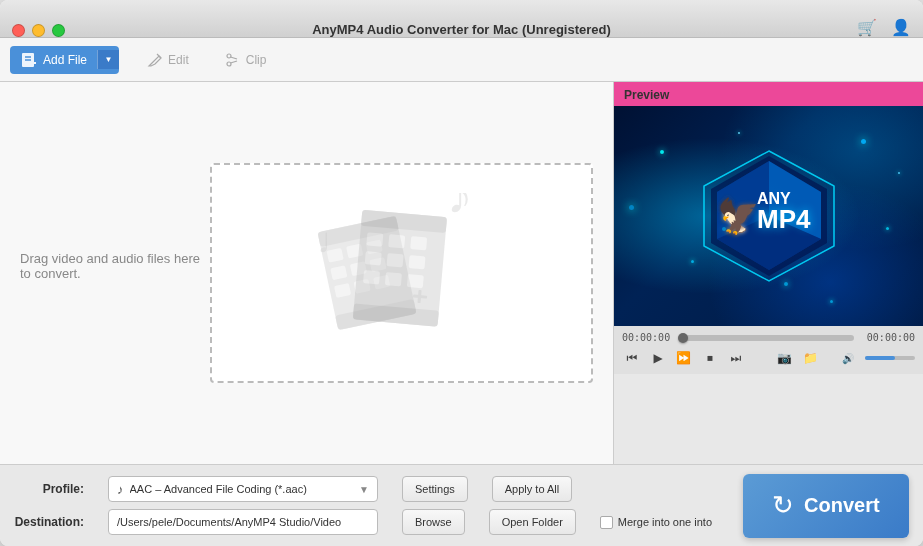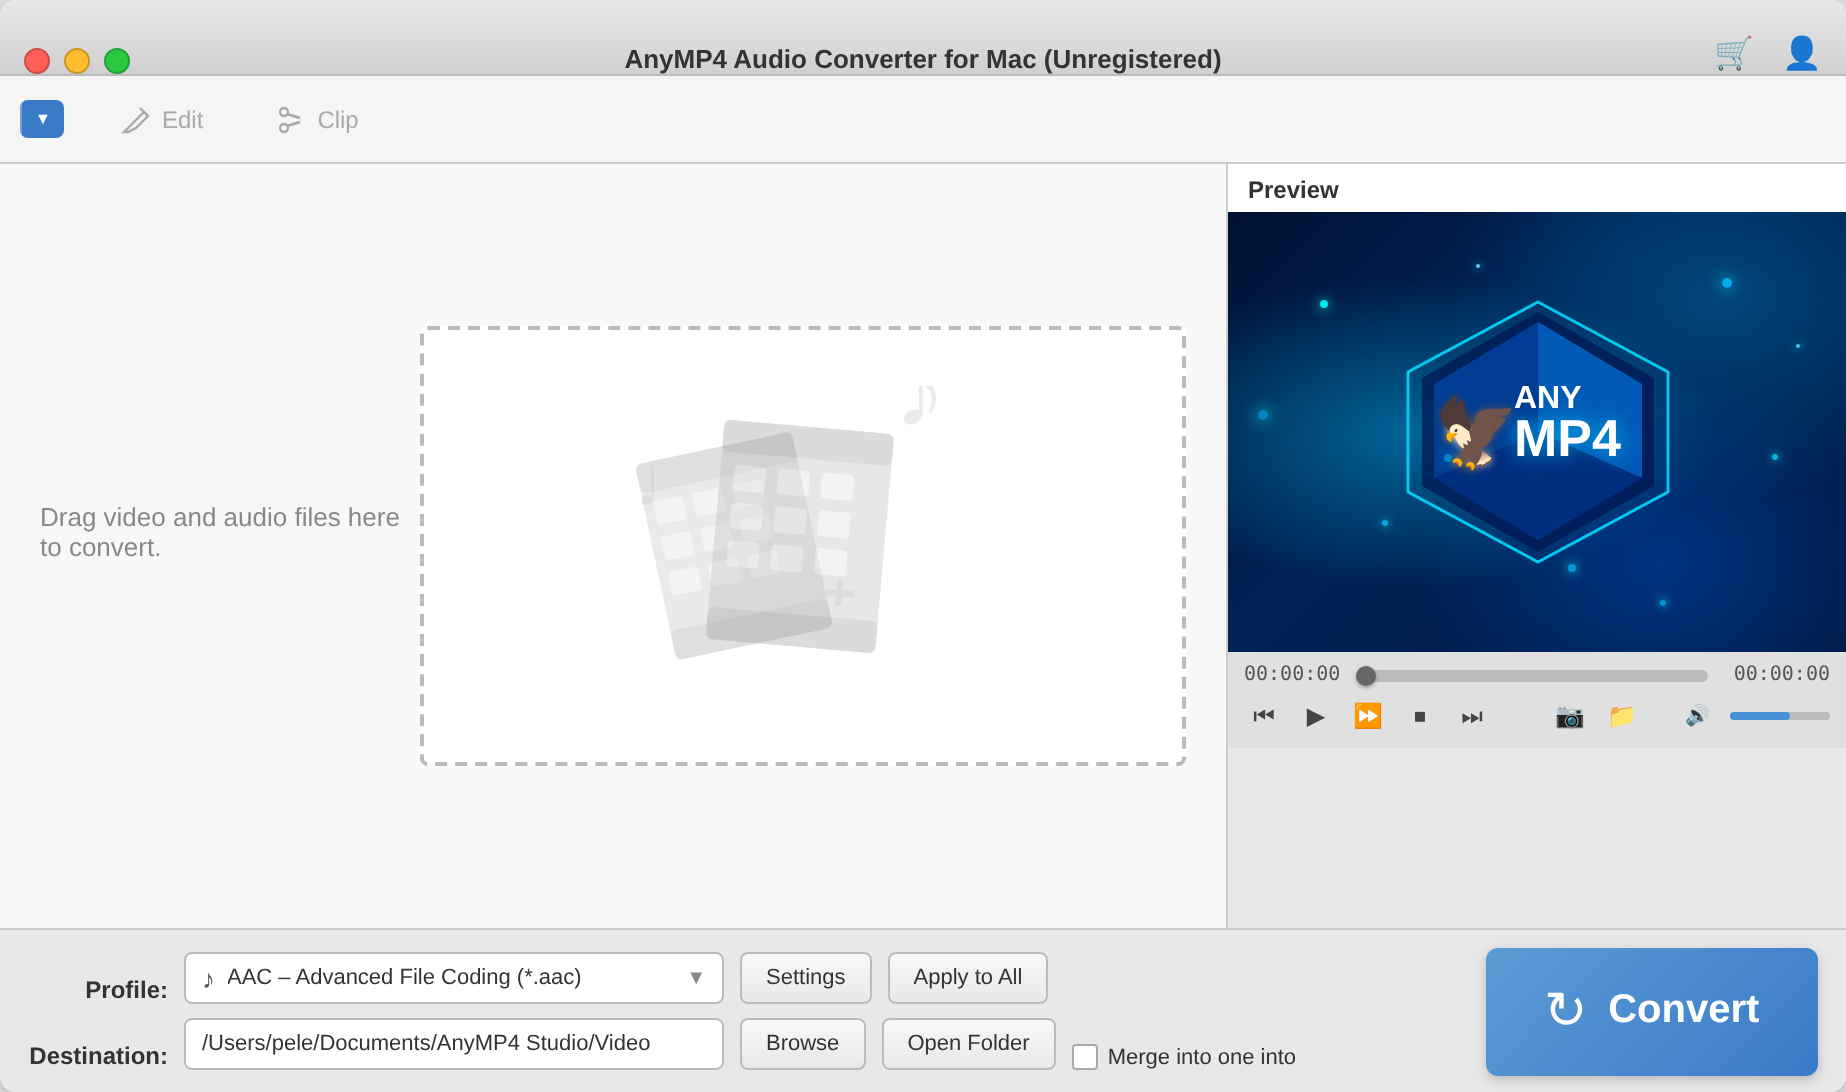--- a/index.html
+++ b/index.html
@@ -170,21 +170,21 @@
       border-left: 1px solid #ccc;
       display: flex;
       flex-direction: column;
       flex-shrink: 0;
     }
     .preview-label {
       font-size: 12px;
       font-weight: 600;
       color: #333;
       padding: 6px 10px 4px;
-      background: #ffffff;
+      background: #ec4899;
     }
     .preview-video {
       width: 100%;
       height: 220px;
       background: #000;
       position: relative;
       overflow: hidden;
       flex-shrink: 0;
     }
     .preview-video-bg {
@@ -286,22 +286,22 @@
       flex-shrink: 0;
     }
     .bottom-left {
       flex: 1;
       display: flex;
       flex-direction: column;
       gap: 7px;
     }
     .form-row {
       display: flex;
-      align-items: flex-end;
-      gap: 8px;
+      align-items: center;
+      gap: 24px;
     }
     .form-label {
       font-size: 12px;
       font-weight: 600;
       color: #333;
       min-width: 70px;
       text-align: right;
     }
     .profile-select {
       height: 26px;
@@ -411,20 +411,30 @@
     </div>
     <div class="title-text">AnyMP4 Audio Converter for Mac (Unregistered)</div>
     <div class="titlebar-icons">
       <span class="titlebar-icon">🛒</span>
       <span class="titlebar-icon">👤</span>
     </div>
   </div>
 
   <div class="toolbar">
     <div class="add-file-btn">
+      <div class="add-file-main">
+        <svg width="18" height="18" viewBox="0 0 18 18" fill="none">
+          <rect x="2" y="2" width="12" height="14" rx="1" fill="white" opacity="0.9"></rect>
+          <line x1="5" y1="6" x2="11" y2="6" stroke="#4a90d9" stroke-width="1.5"></line>
+          <line x1="5" y1="9" x2="11" y2="9" stroke="#4a90d9" stroke-width="1.5"></line>
+          <line x1="14" y1="12" x2="16" y2="12" stroke="white" stroke-width="1.5"></line>
+          <line x1="15" y1="11" x2="15" y2="13" stroke="white" stroke-width="1.5"></line>
+        </svg>
+        <span>Add File</span>
+      </div>
       <div class="add-file-arrow">
         <span style="font-size:8px;">▼</span>
       </div>
     </div>
 
     <div class="toolbar-btn">
       <svg width="16" height="16" viewBox="0 0 16 16">
         <path d="M2 14 L6 10 L12 4 L14 6 L8 12 L4 14 Z" fill="none" stroke="#aaa" stroke-width="1.2"></path>
         <line x1="10" y1="2" x2="14" y2="6" stroke="#aaa" stroke-width="1.2"></line>
       </svg>

